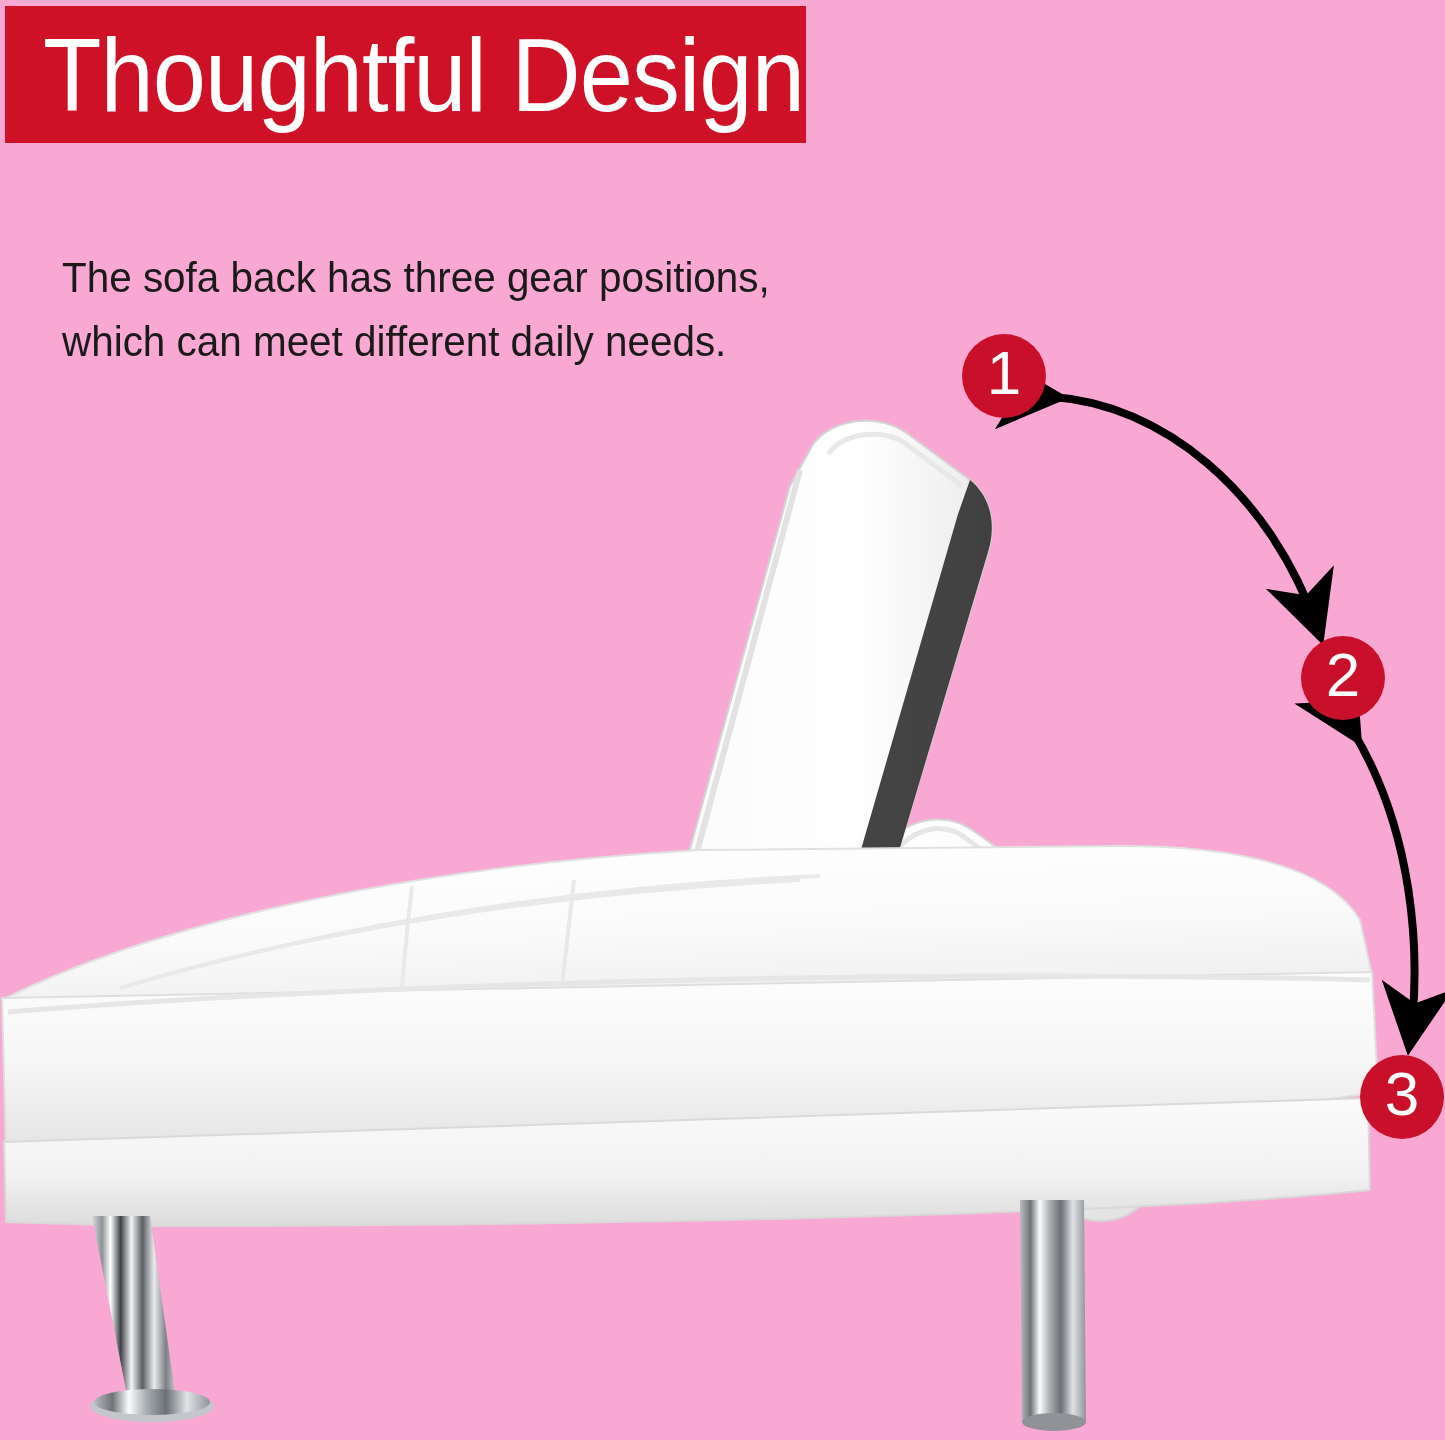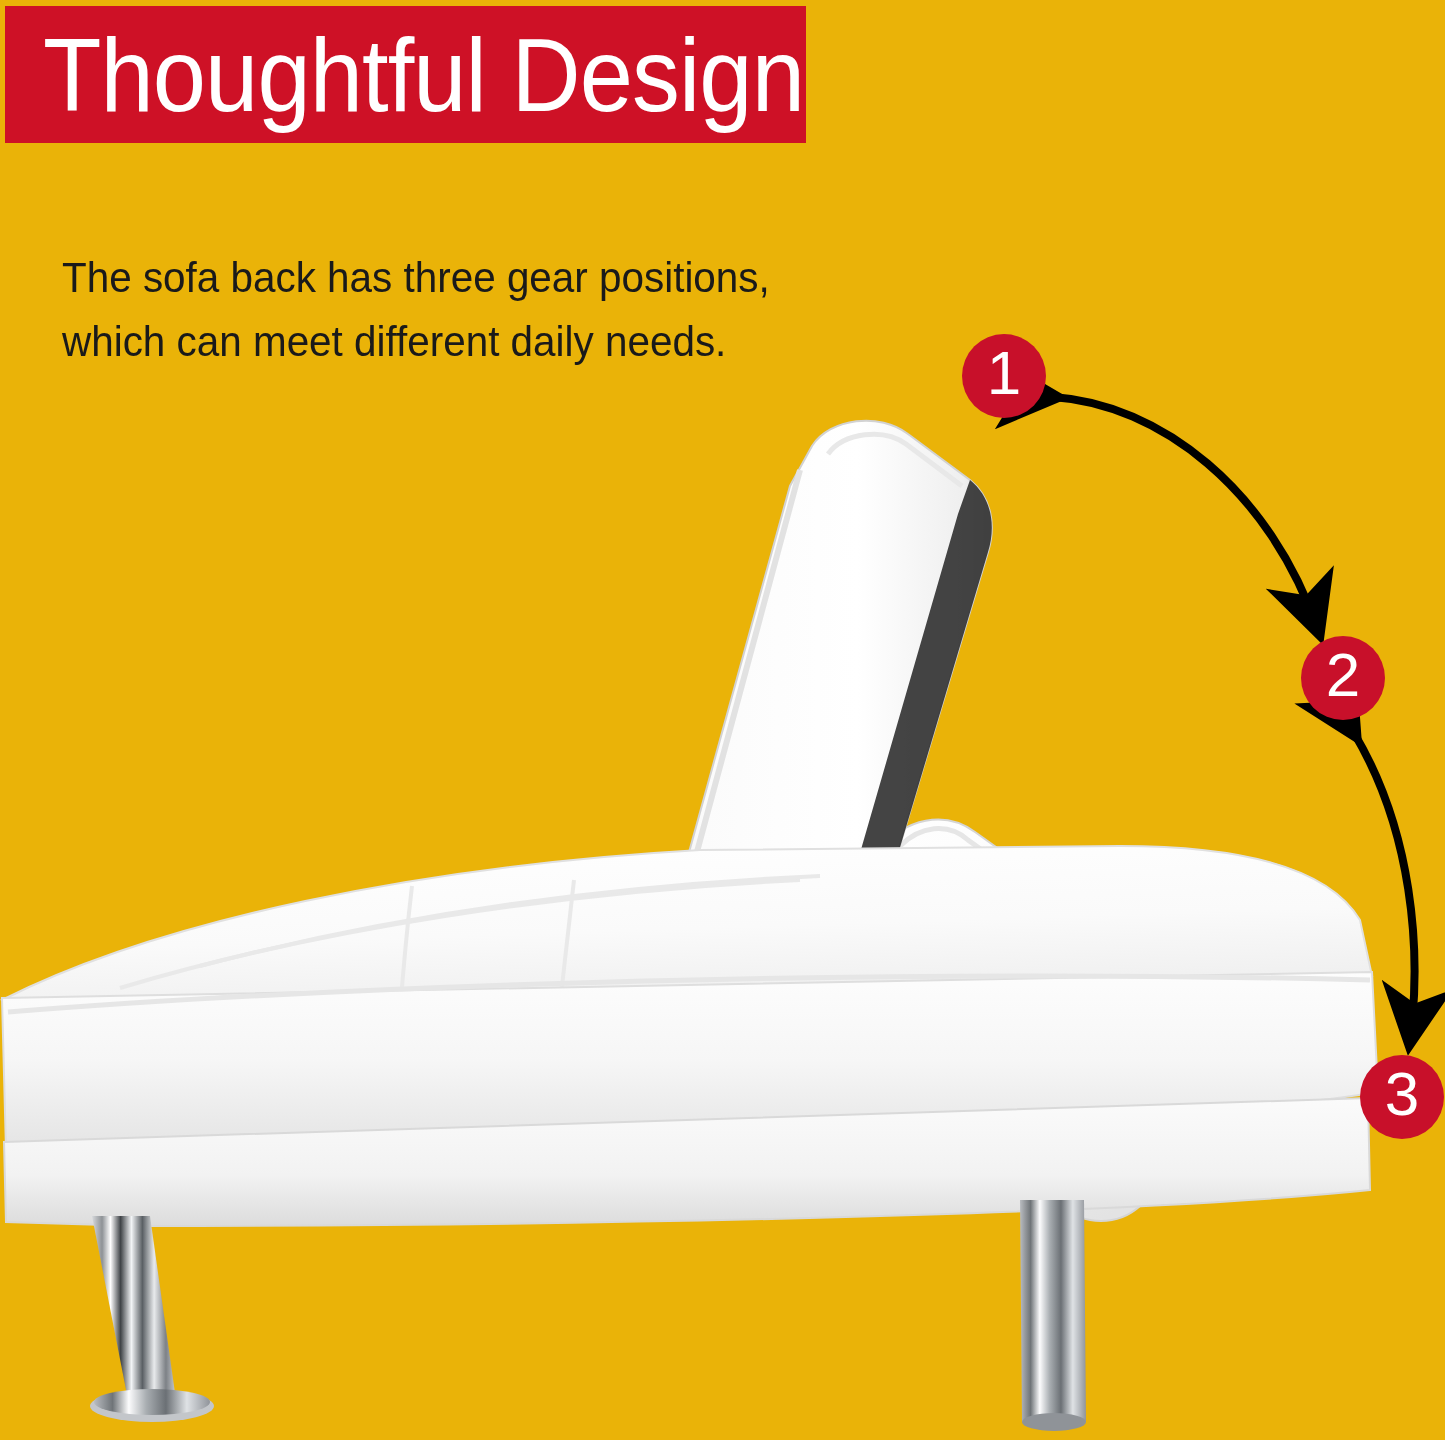--- a/index.html
+++ b/index.html
@@ -4,21 +4,21 @@
 <style>
   html, body {
     margin: 0;
     padding: 0;
     background: #ffffff;
   }
   #stage {
     position: relative;
     width: 1445px;
     height: 1440px;
-    background: #eab308;
+    background: #f9a8d4;
     overflow: hidden;
     font-family: "Liberation Sans", sans-serif;
   }
 
   
   .banner {
     position: absolute;
     left: 5px;
     top: 6px;
     width: 801px;

